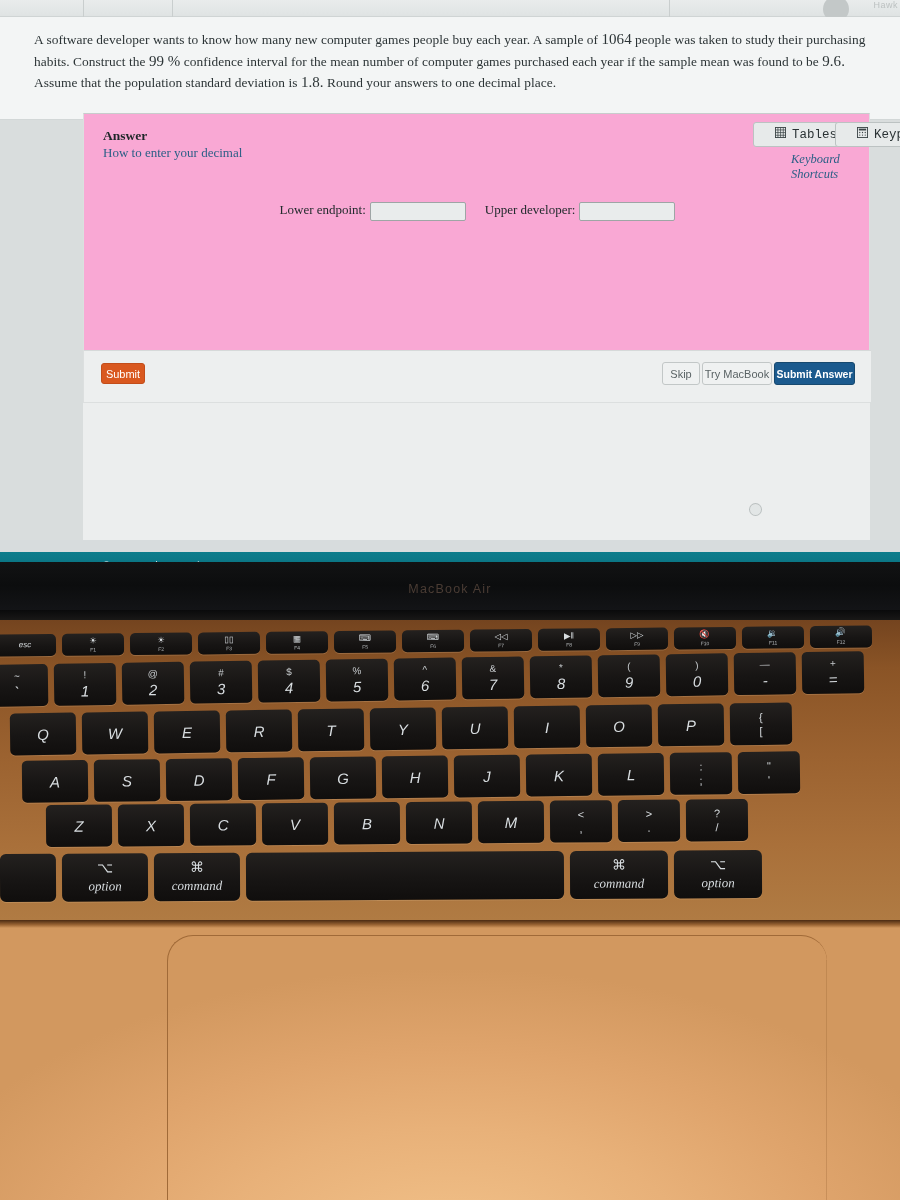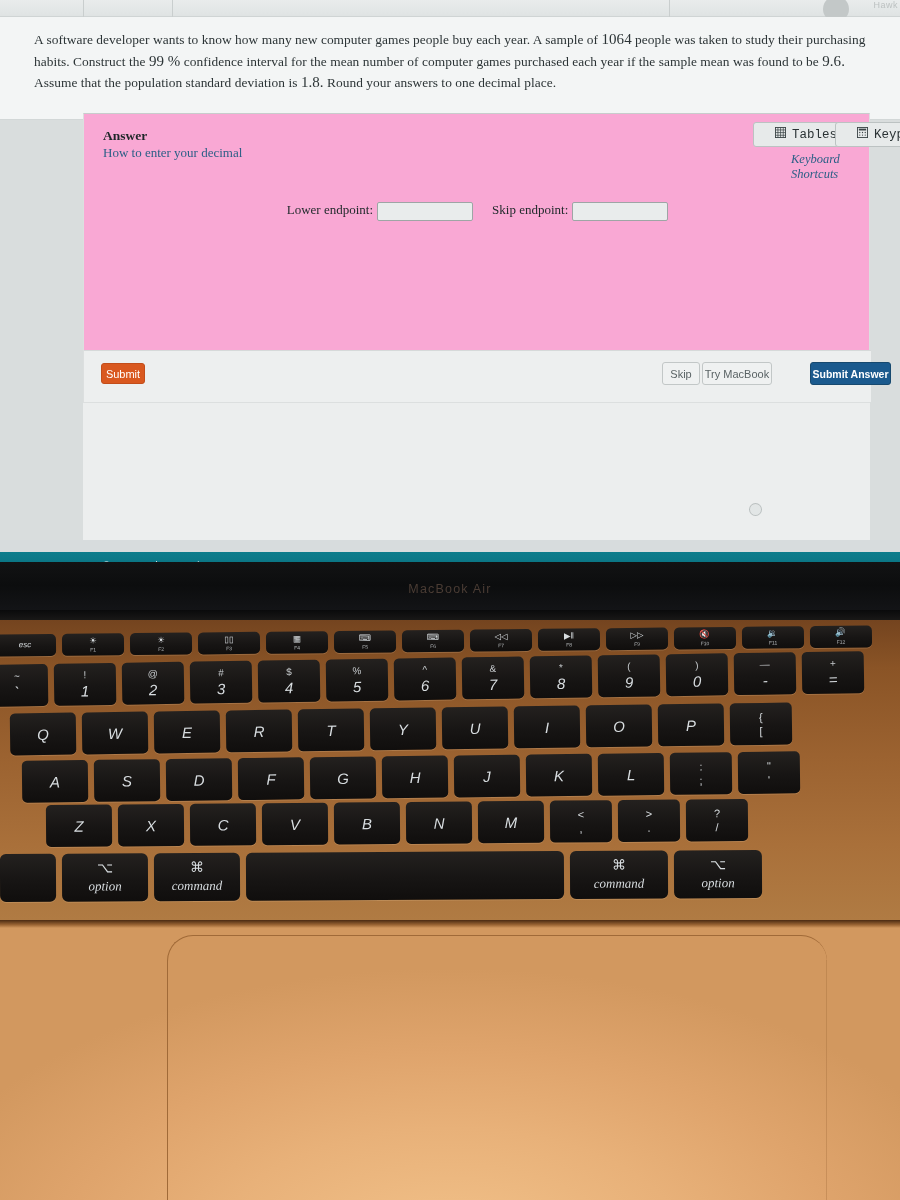--- a/index.html
+++ b/index.html
@@ -146,21 +146,20 @@
     font-family:"Liberation Sans", sans-serif;
   }
   #skip-btn { left:578px; width:38px; }
   #try-similar-btn { left:618px; width:70px; }
   #submit-btn {
     position:absolute; left:690px; top:11px; width:81px; height:23px;
     background:#1b5a8e; border:1px solid #17496f; border-radius:3px;
     color:#fff; font-size:10.5px; font-weight:bold;
     display:flex; align-items:center; justify-content:center;
     font-family:"Liberation Sans", sans-serif;
-    margin-left:36px;
   }
   #cursor {
     position:absolute; left:749px; top:503px;
     width:13px; height:13px; border-radius:50%;
     background:rgba(225,228,228,.85);
     border:1px solid rgba(160,166,166,.6);
     z-index:30;
   }
 
   
@@ -322,21 +321,21 @@
       </div>
 
       <a id="kb-shortcuts">Keyboard Shortcuts</a>
 
       <div id="endpoint-row">
         <div class="endpoint-group">
           <span class="endpoint-label">Lower endpoint:</span>
           <input class="endpoint-input" type="text" value="" style="">
         </div>
         <div class="endpoint-group">
-          <span class="endpoint-label">Skip endpoint:</span>
+          <span class="endpoint-label">Upper developer:</span>
           <input class="endpoint-input" type="text" value="" style="">
         </div>
       </div>
 
       <div id="action-bar">
         <div id="tutor-btn">Submit</div>
         <div id="skip-btn" class="right-btn">Skip</div>
         <div id="try-similar-btn" class="right-btn">Try MacBook</div>
         <div id="submit-btn">Submit Answer</div>
       </div>

